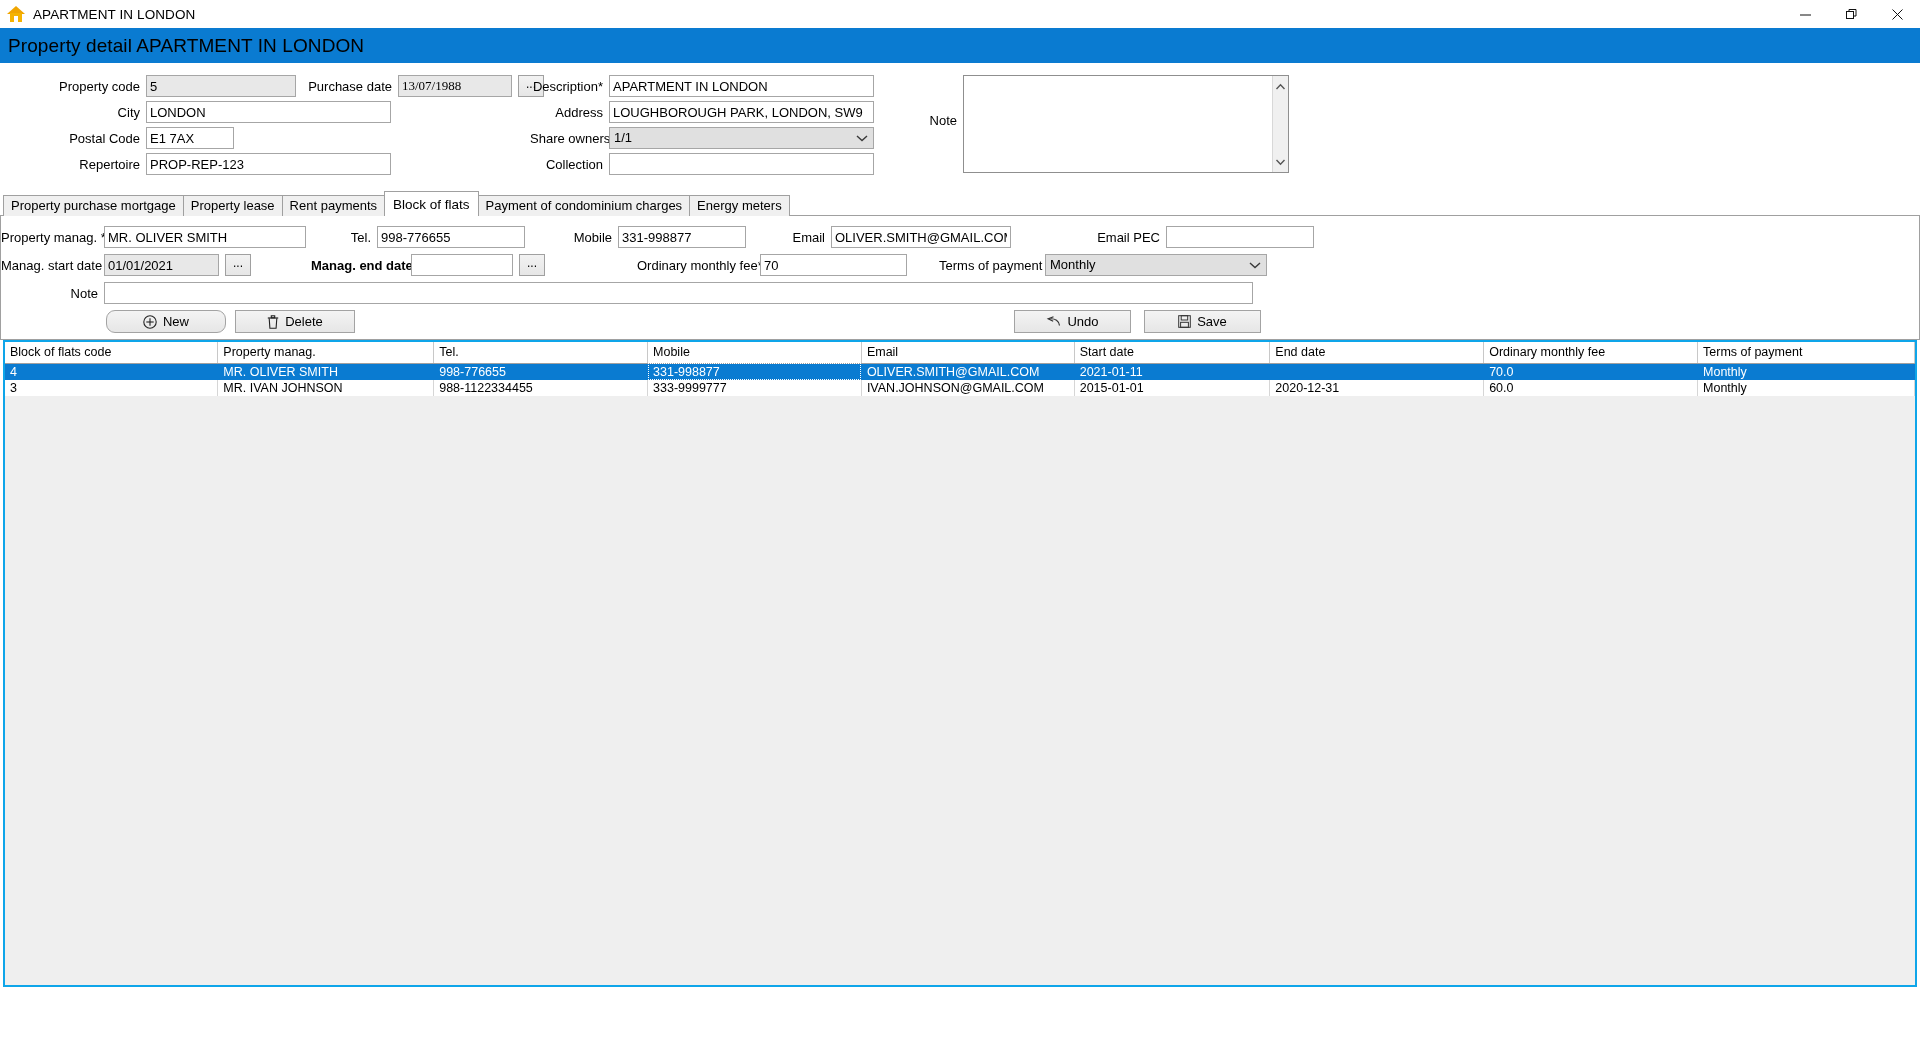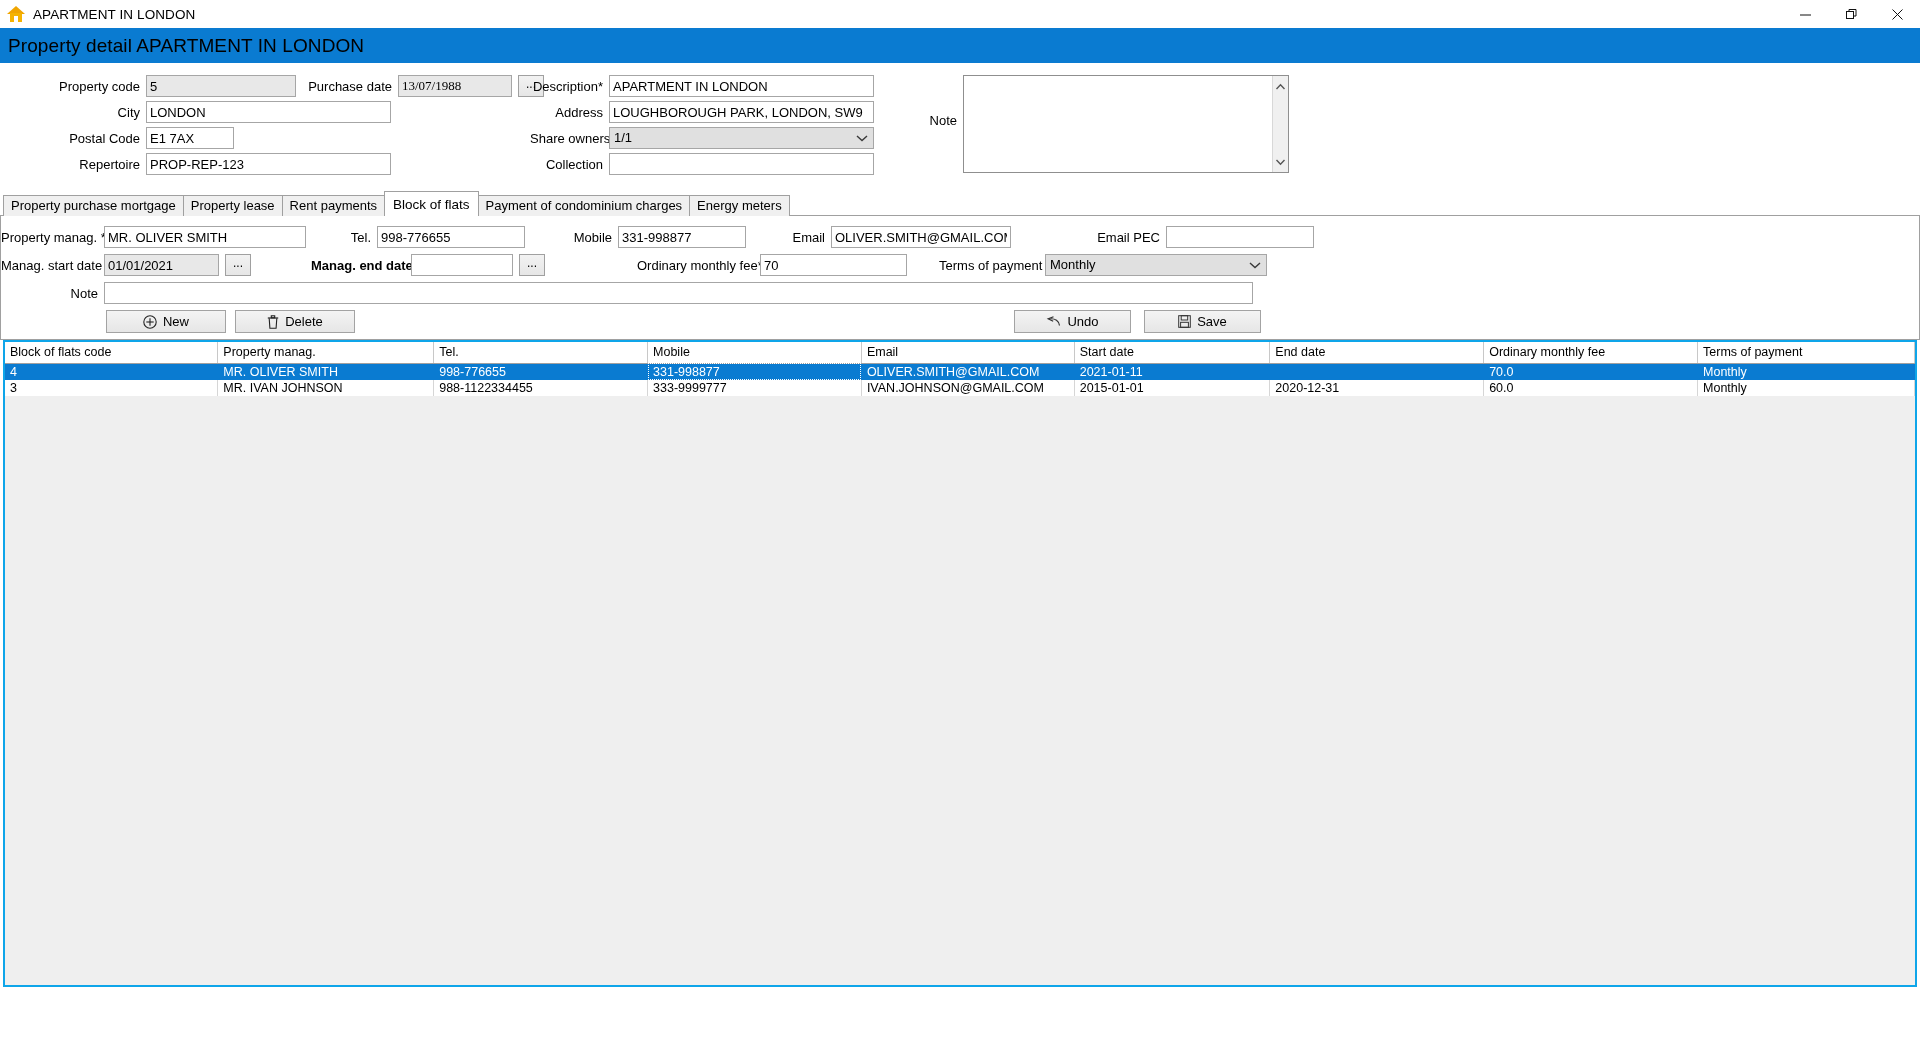--- a/index.html
+++ b/index.html
@@ -434,21 +434,21 @@
           </svg>
       </span>
     </div>
   </div>
 
   <div class="frow" style="left:0px; top:66px;">
     <div class="flabel" style="width:103px;">Note</div>
     <input class="fin" style="width: 1149px;" value="">
   </div>
 
-  <div class="btn" style="position:absolute; left:105px; top:94px; width:120px;">
+  <div class="btn" style="position:absolute; left:105px; top:94px; width:120px;border-radius:9px;">
     <svg width="14" height="14" viewBox="0 0 14 14">
       <circle cx="7" cy="7" r="6.2" fill="none" stroke="#222" stroke-width="1.1"></circle>
       <line x1="7" y1="3.3" x2="7" y2="10.7" stroke="#222" stroke-width="1.1"></line>
       <line x1="3.3" y1="7" x2="10.7" y2="7" stroke="#222" stroke-width="1.1"></line>
     </svg>
     <span>New</span>
   </div>
   <div class="btn" style="position:absolute; left:234px; top:94px; width:120px;">
     <svg width="12" height="14" viewBox="0 0 12 14">
       <line x1="0.8" y1="3" x2="11.2" y2="3" stroke="#222" stroke-width="1.2"></line>

